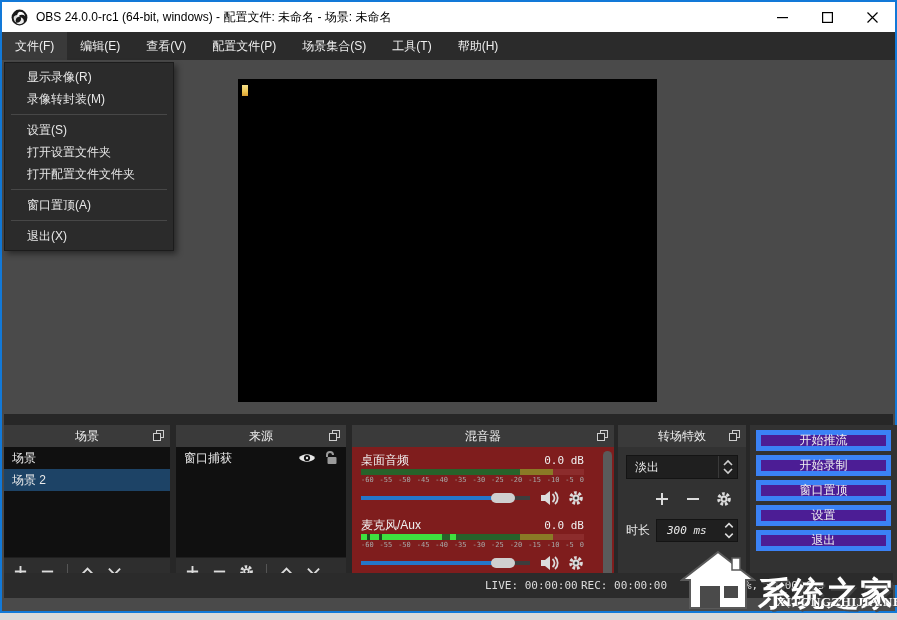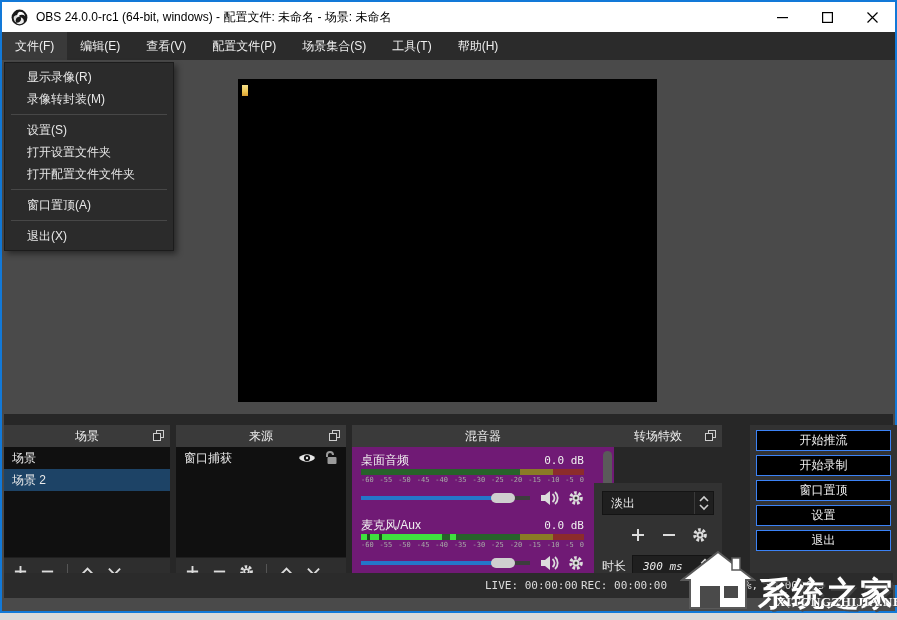--- a/index.html
+++ b/index.html
@@ -35,34 +35,34 @@
   .dock-area { position:absolute; left:2px; right:2px; top:412px; height:174px; background:#272727; }
   .panel { position:absolute; top:11px; height:160px; display:flex; flex-direction:column; }
   .panel-header { height:22px; background:#3a3a3a; display:flex; align-items:center; justify-content:center; position:relative; flex:0 0 22px; }
   .panel-title { font-size:12px; color:#f0f0f0; }
   .float-icon { position:absolute; right:6px; top:5px; width:11px; height:11px; }
   .panel-body { flex:1; position:relative; }
 
   .p-scenes { left:0; width:166px; }
   .p-sources { left:172px; width:170px; }
   .p-mixer { left:348px; width:262px; }
-  .p-trans { left:590px; width:128px;gap:36px; }
+  .p-trans { left:614px; width:128px; }
   .p-controls { left:746px; width:147px; }
 
   .list-body { background:#101010; }
   .list-row { height:22px; display:flex; align-items:center; padding:0 8px; font-size:12px; color:#eaeaea; }
   .list-row.selected { background:#1d4366; }
   .row-icons { margin-left:auto; display:flex; align-items:center; gap:8px; }
 
   .dock-toolbar { flex:0 0 28px; background:#2e2e2e; border-top:1px solid #1f1f1f; display:flex; align-items:center; gap:12px; padding:0 9px; }
   .tb-sep { width:1px; height:16px; background:#555; }
   .tb-btn { display:flex; align-items:center; }
 
   
-  .mixer-body { background:#701a75; padding:5px 9px 0 9px; }
+  .mixer-body { background:#7f1d1d; padding:5px 9px 0 9px; }
   .mixer-scrollbar { position:absolute; right:2px; top:4px; width:9px; bottom:4px; }
   .mixer-thumb { width:9px; height:100%; border-radius:5px; background:#5a5a5a; }
   .channel { margin-bottom:9px; width:223px; }
   .ch-toprow { display:flex; font-size:12px; color:#efefef; height:16px; align-items:center; }
   .ch-db { margin-left:auto; font-family:"DejaVu Sans Mono",monospace; font-size:11px; }
   .meter { height:6px; width:100%; position:relative; margin-top:1px; }
   .meter-base { position:absolute; inset:0;
      background:linear-gradient(to right,#27622a 0 71.5%, #8a7a26 71.5% 86%, #8c2c2c 86% 100%); }
   .meter-live { position:absolute; inset:0;
      background:linear-gradient(to right,
@@ -83,21 +83,21 @@
   .trans-iconrow { display:flex; justify-content:flex-end; gap:15px; padding:12px 6px 0 0; align-items:center; }
   .dur-row { display:flex; align-items:center; margin-top:12px; gap:6px; }
   .dur-label { font-size:12px; color:#e8e8e8; }
   .dur-field { flex:1; height:23px; background:#1f1f1f; border:1px solid #141414; display:flex; align-items:center; position:relative;font-style:italic; }
   .dur-value { font-size:11px; color:#e8e8e8; padding-left:10px; font-family:"DejaVu Sans Mono",monospace; }
   .spin { position:absolute; right:0; top:0; bottom:0; width:17px; display:flex; flex-direction:column; }
   .spin div { flex:1; display:flex; align-items:center; justify-content:center; }
 
   
   .controls-body { background:#323232; padding:5px 6px; }
-  .ctl-btn { height:21px; margin-bottom:4px; background:#000000; border:1px solid #3b82f6; display:flex; align-items:center; justify-content:center; font-size:12px; color:#f0f0f0; }
+  .ctl-btn { height:21px; margin-bottom:4px; background:#4c1d95; border:5px solid #3b82f6; display:flex; align-items:center; justify-content:center; font-size:12px; color:#f0f0f0; }
 
   
   .statusbar { position:absolute; left:2px; right:2px; top:571px; height:25px; background:#2b2b2b; font-family:"DejaVu Sans Mono",monospace; font-size:11px; color:#dcdcdc; }
   .statusbar span { position:absolute; top:6px; white-space:nowrap; }
   .st-live { left:481px; }
   .st-rec { left:577px; }
   .st-cpu { left:688px; }
 
   
   .watermark { position:absolute; right:2px; top:548px; width:215px; height:70px; z-index:60; pointer-events:none; }

